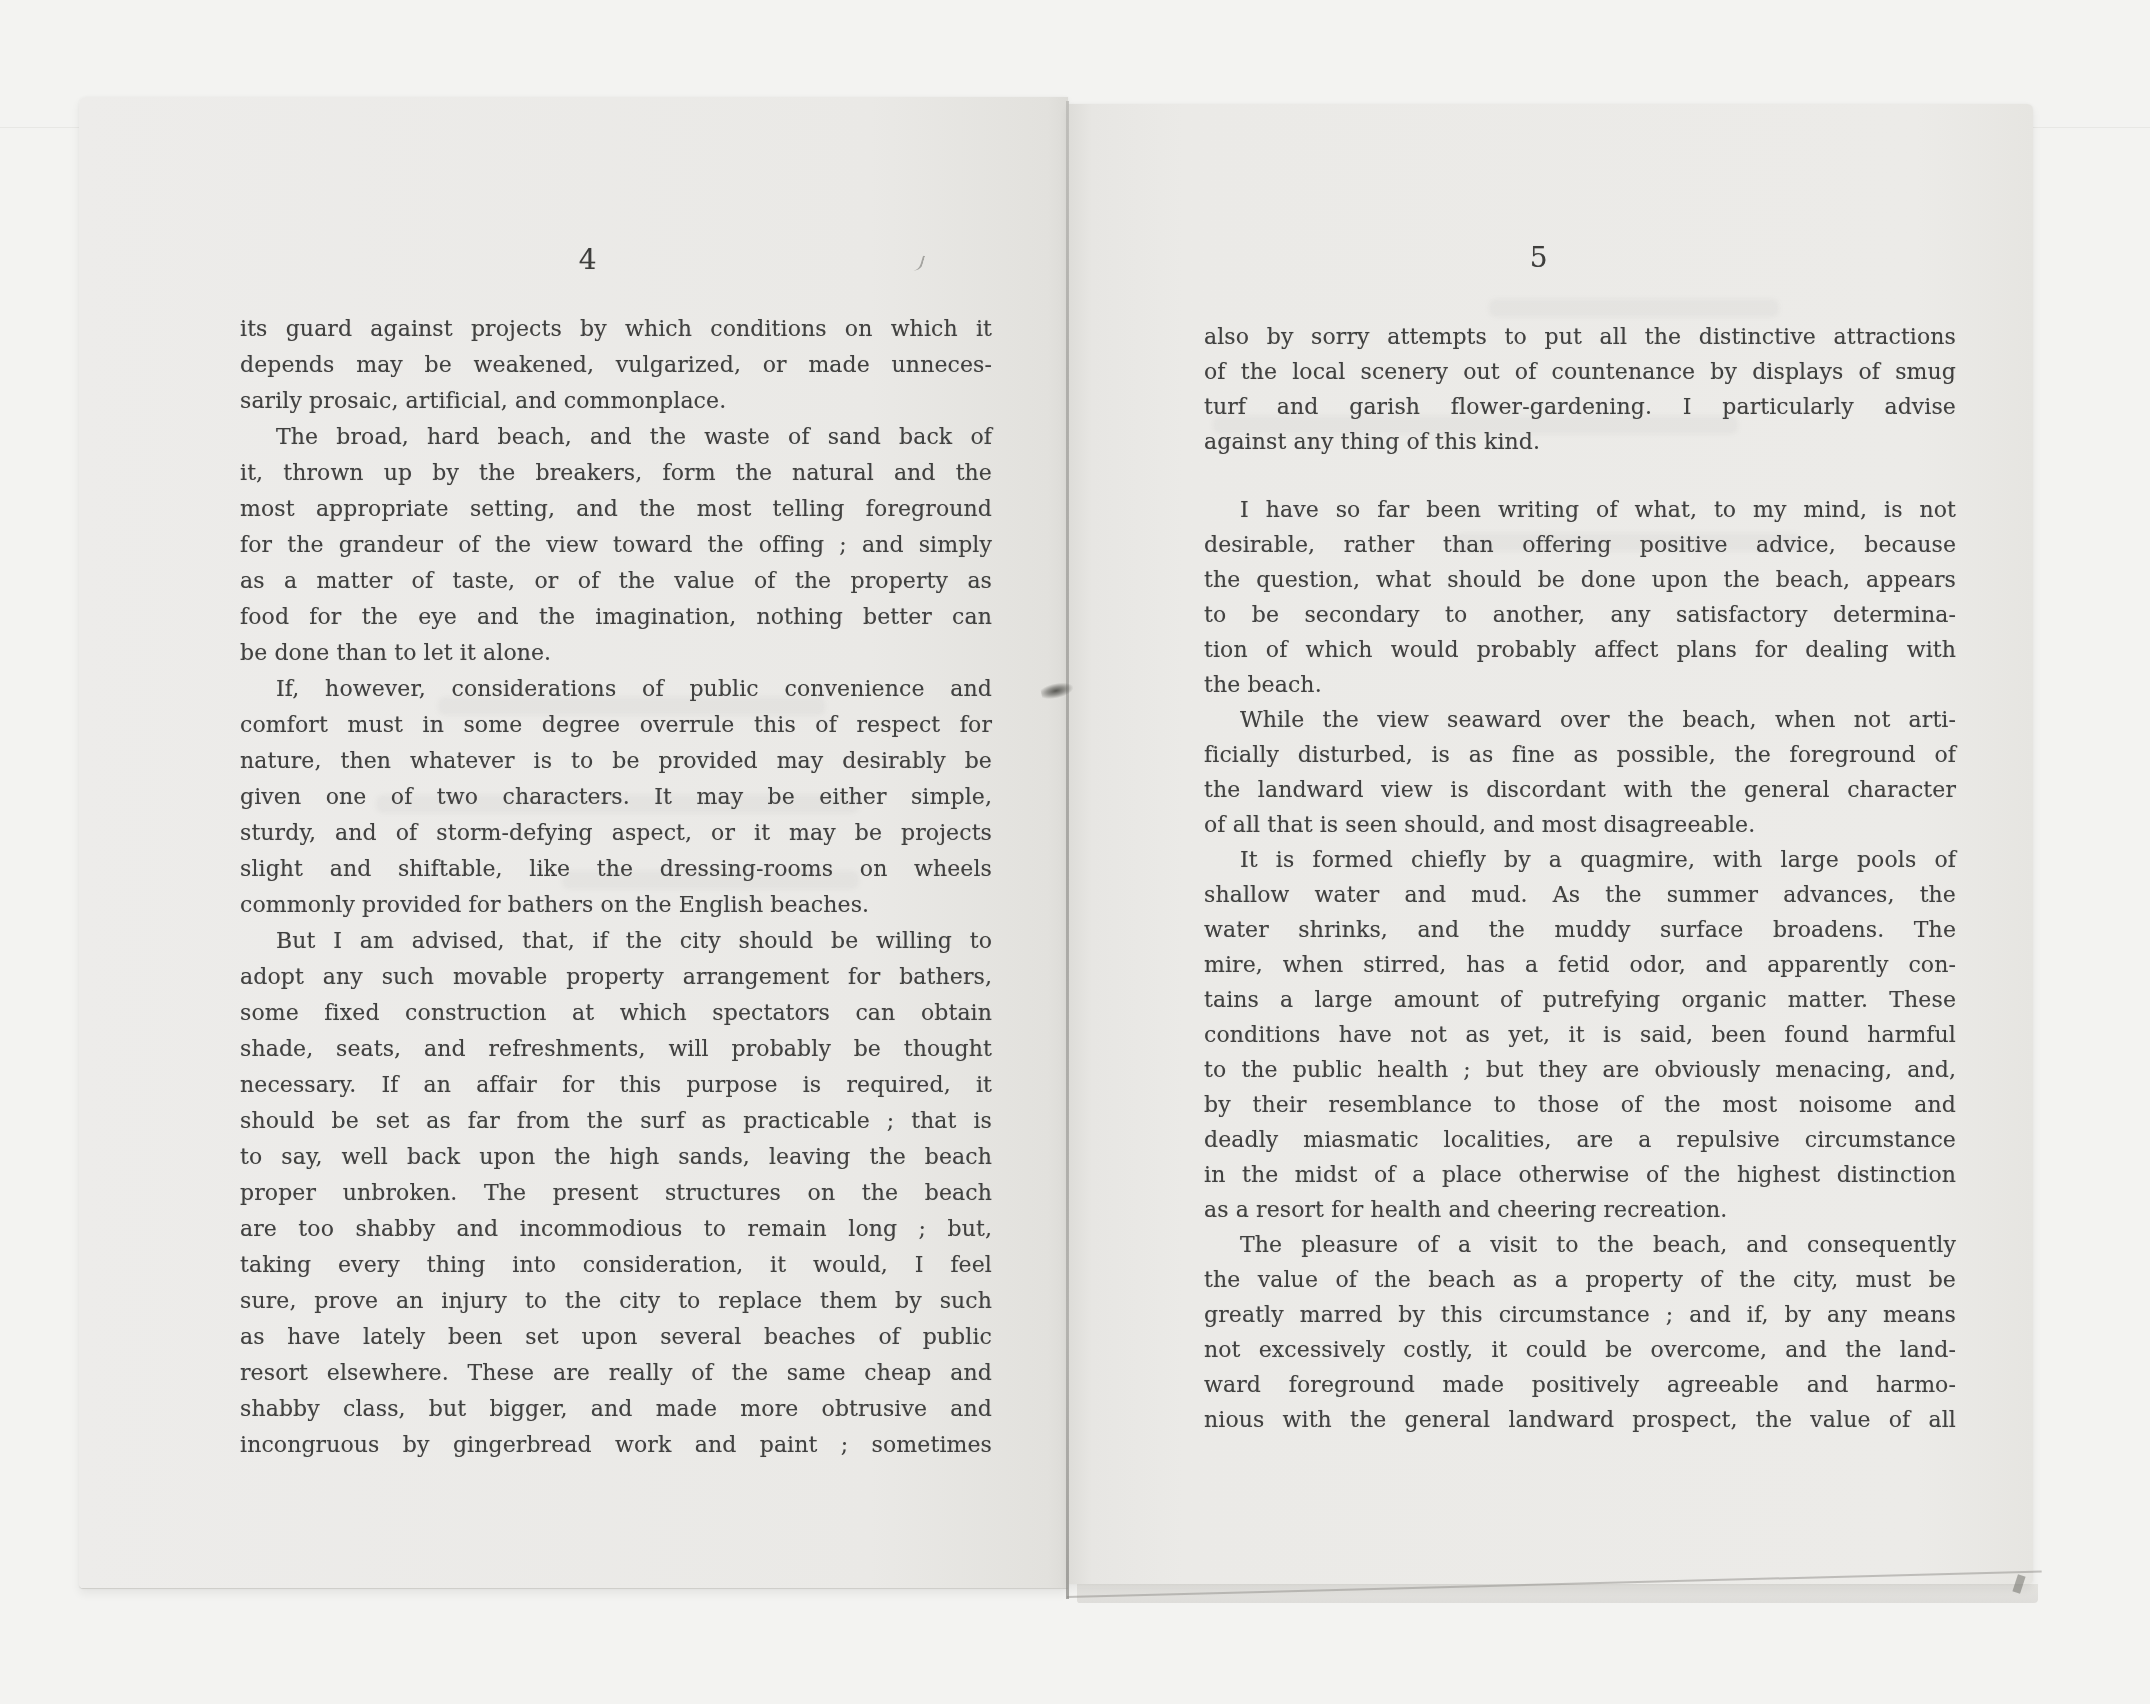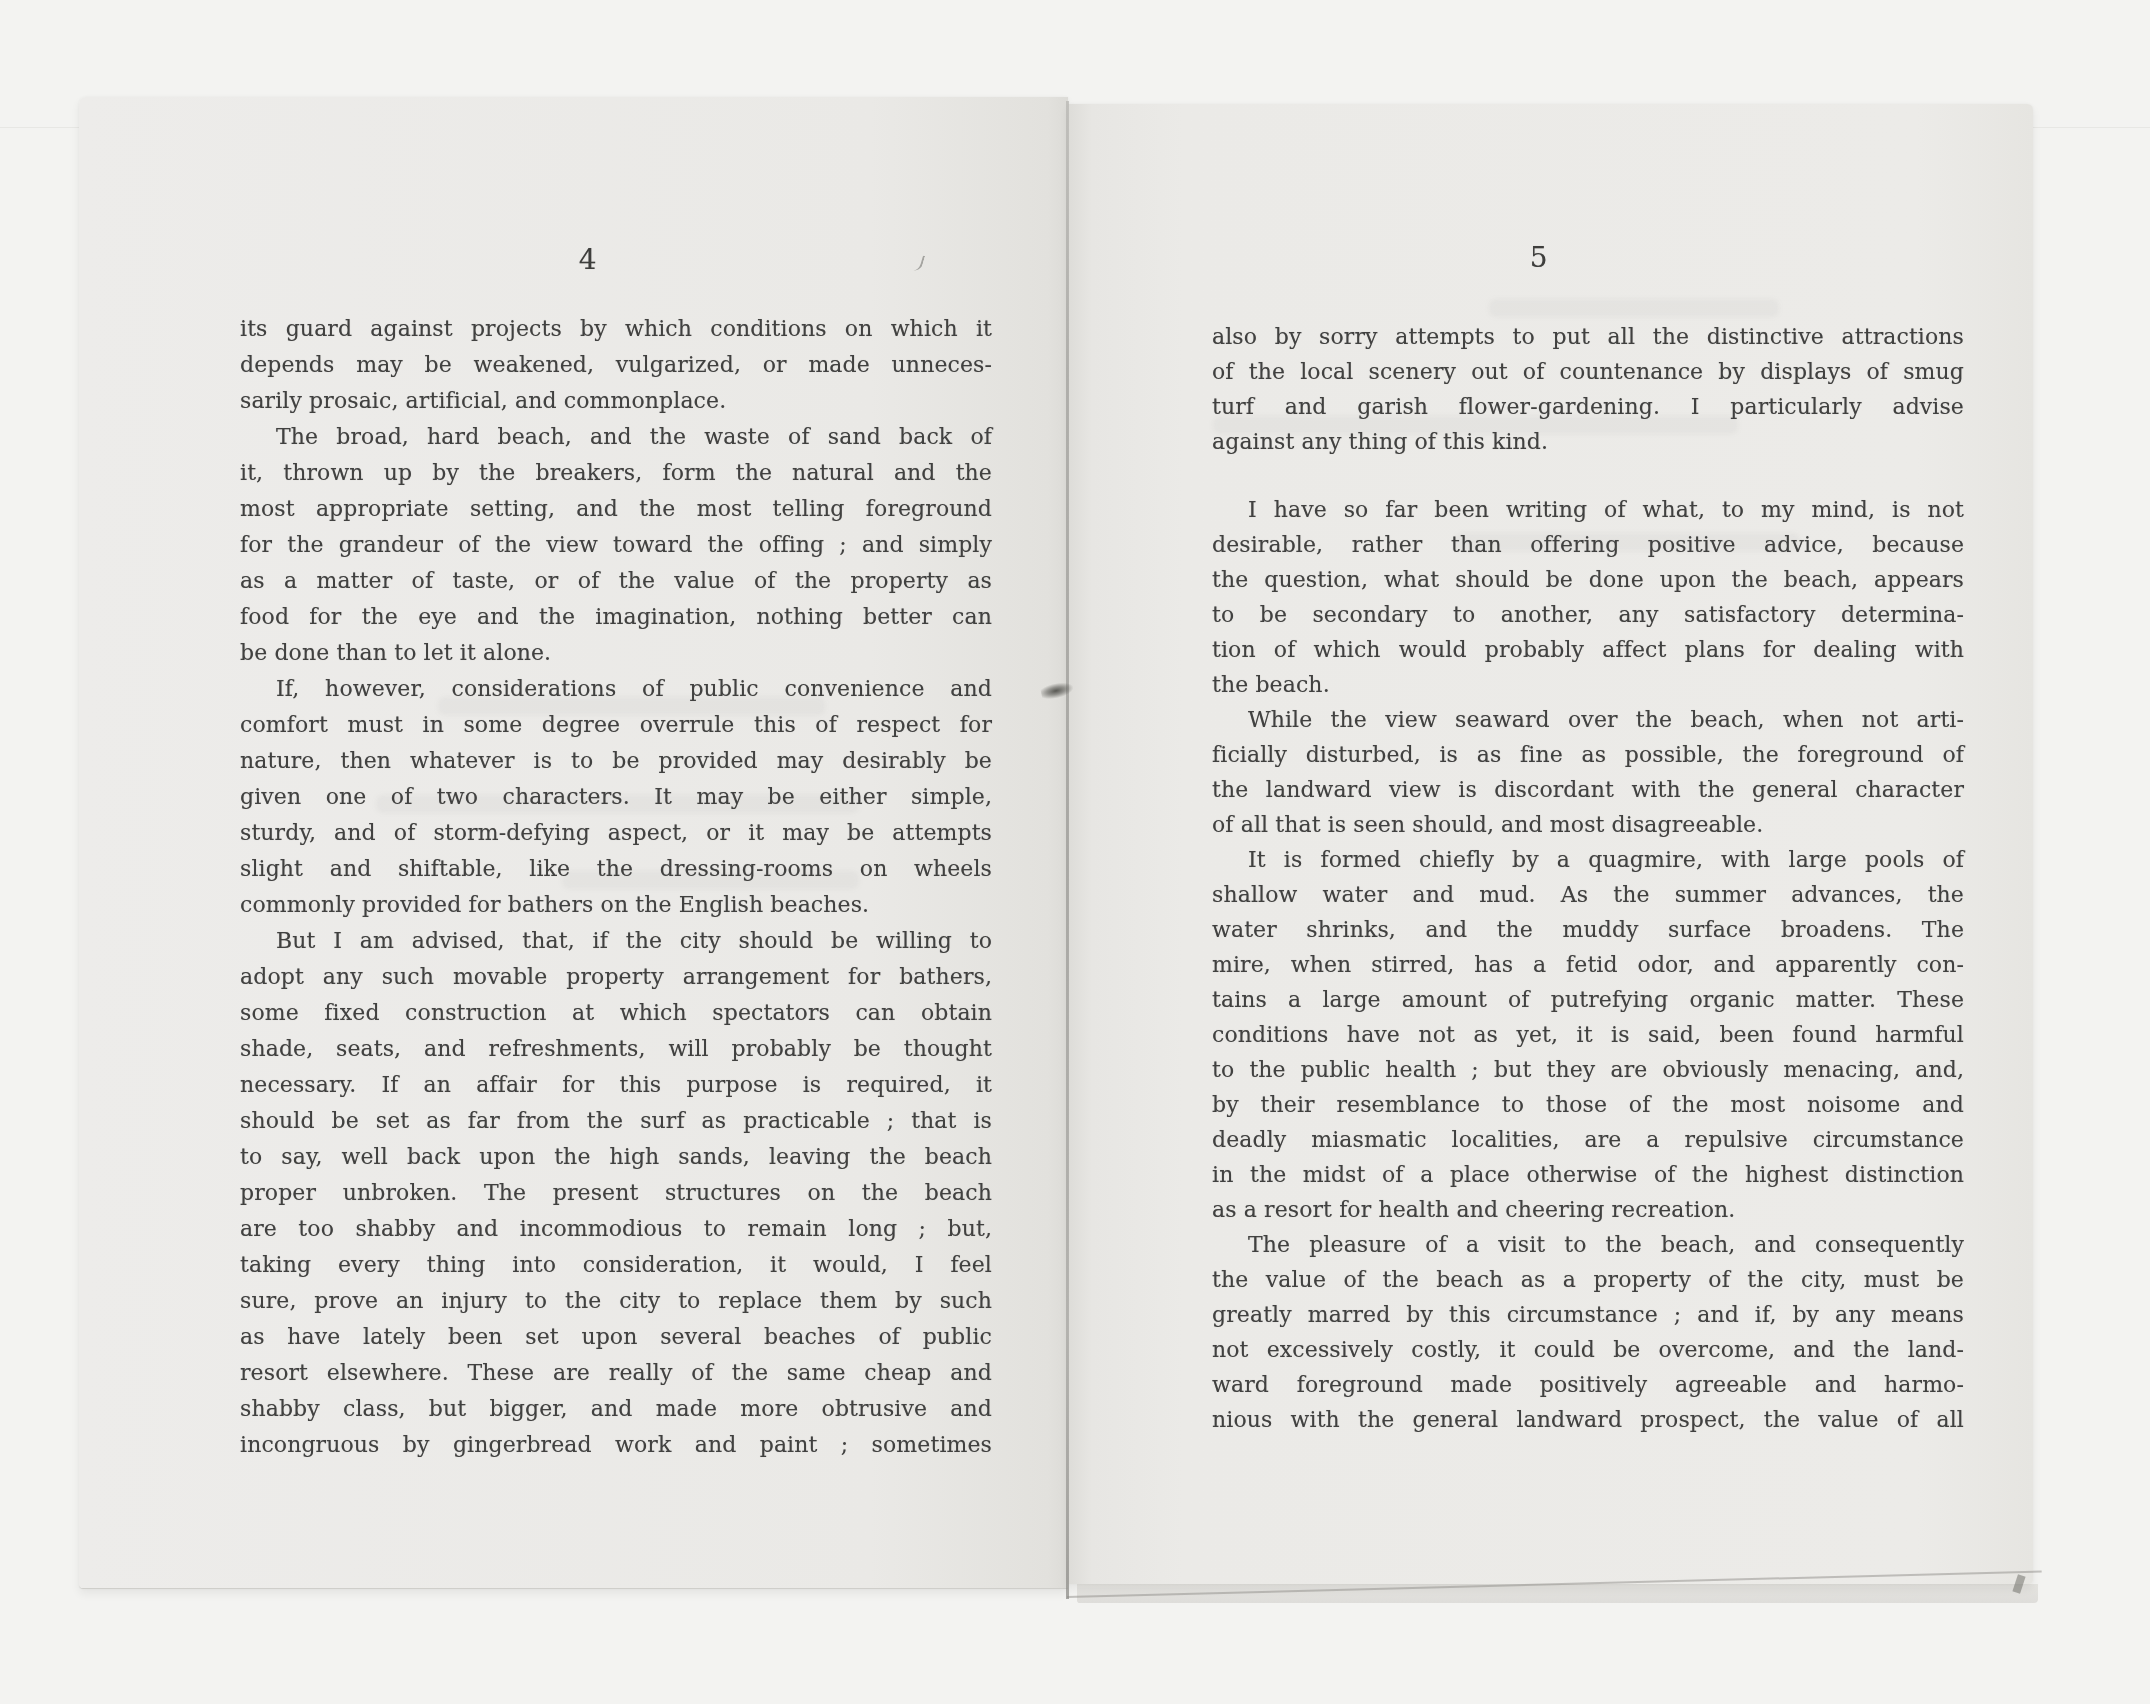--- a/index.html
+++ b/index.html
@@ -77,21 +77,21 @@
   .page-left .page-number  { left: 169px; top: 146px; width: 752px; transform: translateX(-36px); }
   .page-right .page-number { left: 136px; top: 137px; width: 752px; transform: translateX(-41px); }
 
   .text-block {
     position: absolute; width: 752px;
     color: #414140; font-size: 22px;
     text-shadow: 0 0 0.7px rgba(65,65,63,0.38);
     letter-spacing: 0.1px;
   }
   .page-left  .text-block { left: 161px; top: 214px; }
-  .page-right .text-block { left: 136px; top: 215px; margin-left: 8px; }
+  .page-right .text-block { left: 136px; top: 215px; }
 
   .line { text-align: justify; text-align-last: justify; }
   .page-left  .line { line-height: 36px; }
   .page-right .line { line-height: 35px; }
   .line.last { text-align-last: left; }
   .para.indent .line:first-child { text-indent: 36px; }
   .para.gap-before { margin-top: 33px; }
 
   
   .ghost {
@@ -144,21 +144,21 @@
           <div class="line">for the grandeur of the view toward the offing ; and simply</div>
           <div class="line">as a matter of taste, or of the value of the property as</div>
           <div class="line">food for the eye and the imagination, nothing better can</div>
           <div class="line last">be done than to let it alone.</div>
         </div>
         <div class="para indent">
           <div class="line">If, however, considerations of public convenience and</div>
           <div class="line">comfort must in some degree overrule this of respect for</div>
           <div class="line">nature, then whatever is to be provided may desirably be</div>
           <div class="line">given one of two characters.  It may be either simple,</div>
-          <div class="line">sturdy, and of storm-defying aspect, or it may be attempts</div>
+          <div class="line">sturdy, and of storm-defying aspect, or it may be projects</div>
           <div class="line">slight and shiftable, like the dressing-rooms on wheels</div>
           <div class="line last">commonly provided for bathers on the English beaches.</div>
         </div>
         <div class="para indent">
           <div class="line">But I am advised, that, if the city should be willing to</div>
           <div class="line">adopt any such movable property arrangement for bathers,</div>
           <div class="line">some fixed construction at which spectators can obtain</div>
           <div class="line">shade, seats, and refreshments, will probably be thought</div>
           <div class="line">necessary.  If an affair for this purpose is required, it</div>
           <div class="line">should be set as far from the surf as practicable ; that is</div>

